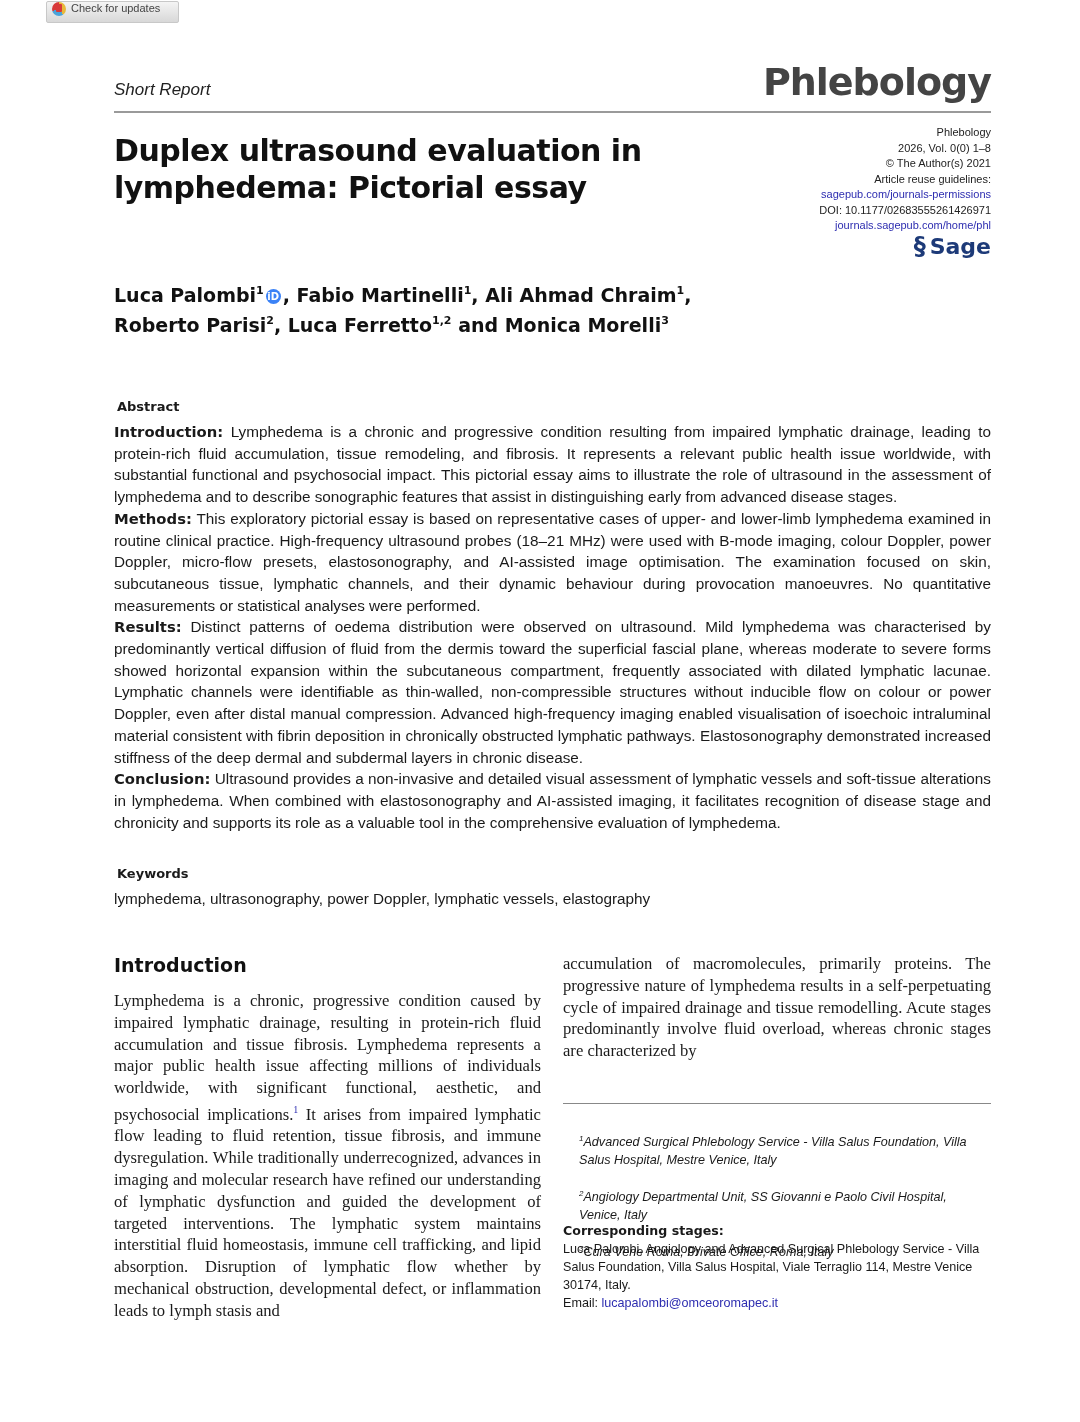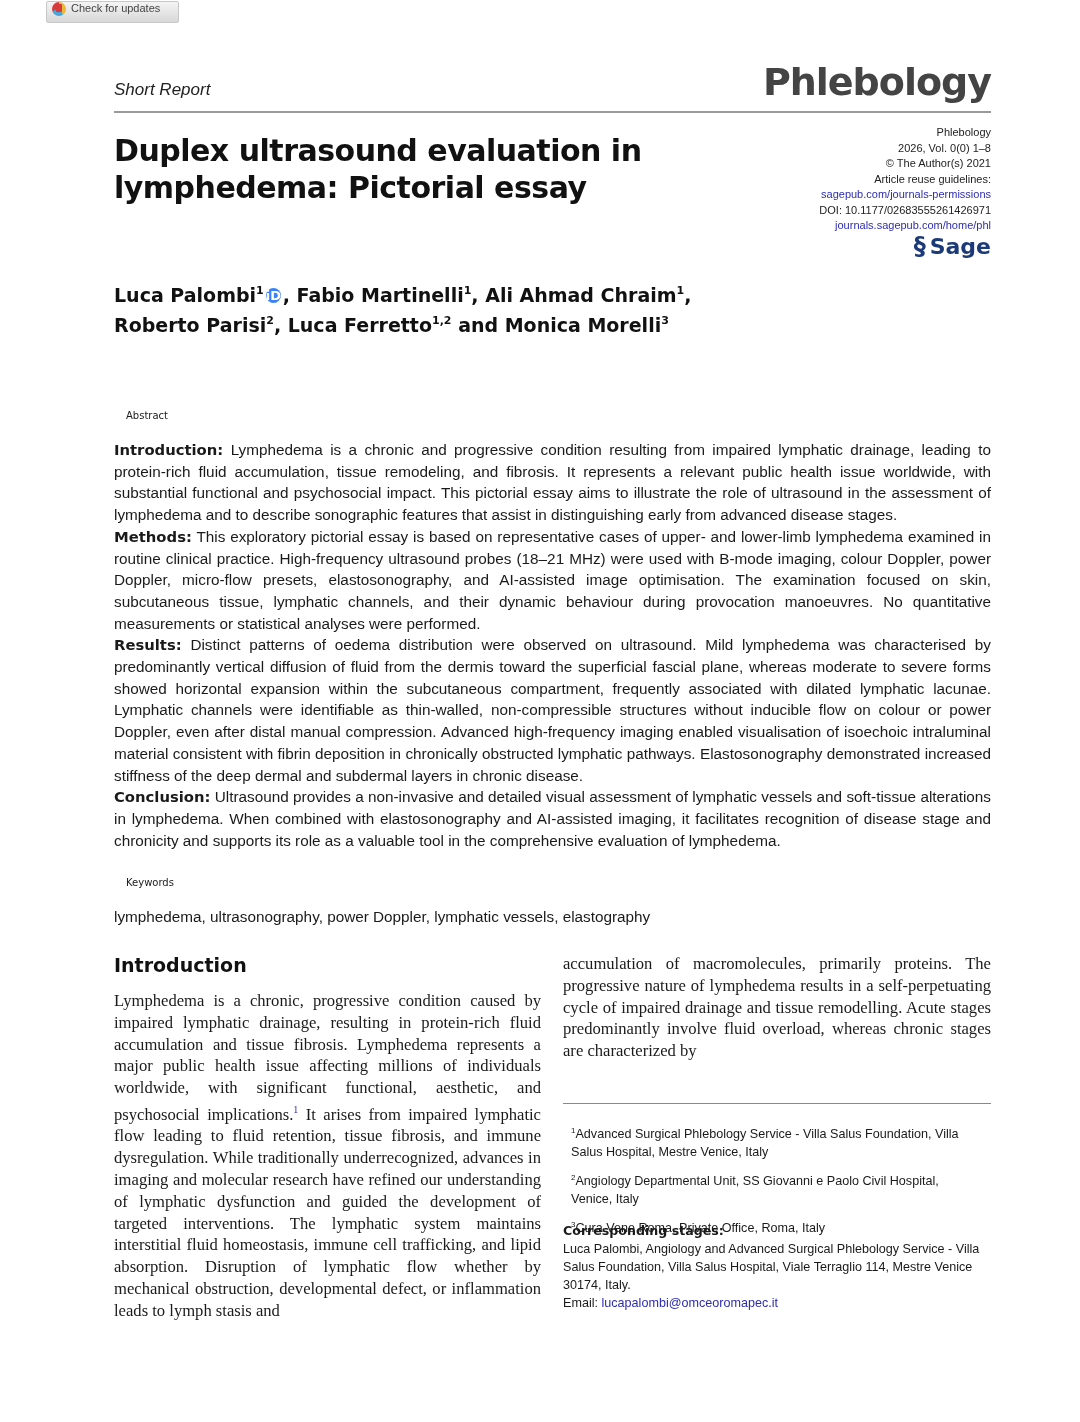--- a/index.html
+++ b/index.html
@@ -19,38 +19,38 @@
 
   .title { position: absolute; left: 114px; top: 132px; width: 560px; font-family: "DejaVu Sans", sans-serif; font-weight: bold; font-size: 30px; line-height: 37px; color: #111; letter-spacing: -0.5px; }
 
   .meta { position: absolute; right: 89px; top: 125px; text-align: right; font-family: "Liberation Sans", sans-serif; font-size: 11px; line-height: 15.5px; color: #222; }
   .meta .link { color: #2d2db0; }
   .sage { position: absolute; right: 89px; top: 232px; display: flex; align-items: center; gap: 4px; font-family: "DejaVu Sans", sans-serif; font-weight: bold; font-size: 22px; color: #1d3a78; }
   .sage-s { font-size: 24px; }
 
   .authors { position: absolute; left: 114px; top: 278px; width: 620px; font-family: "DejaVu Sans", sans-serif; font-weight: bold; font-size: 19px; line-height: 26px; color: #111; }
   .authors sup { font-size: 11px; vertical-align: 8px; }
-  .orcid { display: inline-block; width: 15px; height: 15px; border-radius: 50%; background: #3b82f6; color: #fff; font-size: 13px; text-align: center; line-height: 15px; vertical-align: 2px; margin: 0 2px; font-weight: bold; }
+  .orcid { display: inline-block; width: 15px; height: 15px; border-radius: 50%; background: #3b82f6; color: #fff; font-size: 10px; text-align: center; line-height: 15px; vertical-align: 2px; margin: 0 2px; font-weight: bold; }
 
   .abstract { position: absolute; left: 114px; top: 393px; width: 877px; font-family: "Liberation Sans", sans-serif; font-size: 15.3px; line-height: 21.7px; color: #1a1a1a; text-align: justify; }
-  .abstract h3, .keywords h3 { margin: 12px; font-family: "DejaVu Sans", sans-serif; font-size: 10px; font-weight: normal; line-height: 22px; }
+  .abstract h3, .keywords h3 { margin: 3px; font-family: "DejaVu Sans", sans-serif; font-size: 13px; font-weight: bold; line-height: 22px; }
   .abstract p { margin: 0; }
   .abstract b { font-family: "DejaVu Sans", sans-serif; font-size: 14.8px; }
 
   .keywords { position: absolute; left: 114px; top: 860px; width: 877px; font-family: "Liberation Sans", sans-serif; font-size: 15.3px; line-height: 22px; color: #1a1a1a; }
 
   .col-left { position: absolute; left: 114px; top: 952px; width: 427px; }
   .intro-heading { margin: 0 0 12px 0; font-family: "DejaVu Sans", sans-serif; font-weight: bold; font-size: 19px; line-height: 26px; color: #111; }
   .body-text { font-family: "Liberation Serif", serif; font-size: 16.6px; line-height: 21.8px; color: #1a1a1a; text-align: justify; margin: 0; }
   .body-text sup { color: #2d2db0; font-size: 10px; }
 
   .col-right { position: absolute; left: 563px; top: 953px; width: 428px; }
   .fn-rule { position: absolute; left: 563px; top: 1103px; width: 428px; height: 1px; background: #888; }
   .footnotes { position: absolute; left: 563px; top: 1114px; width: 428px; font-family: "Liberation Sans", sans-serif; font-size: 12.6px; line-height: 18px; color: #1a1a1a; }
-  .footnotes p { margin: 8px; }
+  .footnotes p { margin: 16px; font-style: italic; }
   .footnotes sup { font-size: 8px; }
   .corr { position: absolute; left: 563px; top: 1222px; width: 428px; font-family: "Liberation Sans", sans-serif; font-size: 12.6px; line-height: 18px; color: #1a1a1a; }
   .corr h4 { margin: 0; font-family: "DejaVu Sans", sans-serif; font-size: 12.6px; font-weight: bold; }
   .corr p { margin: 0; }
   .corr .email-link { color: #2d2db0; }
 </style>
 </head>
 <body>
 
 <div class="cfu">

